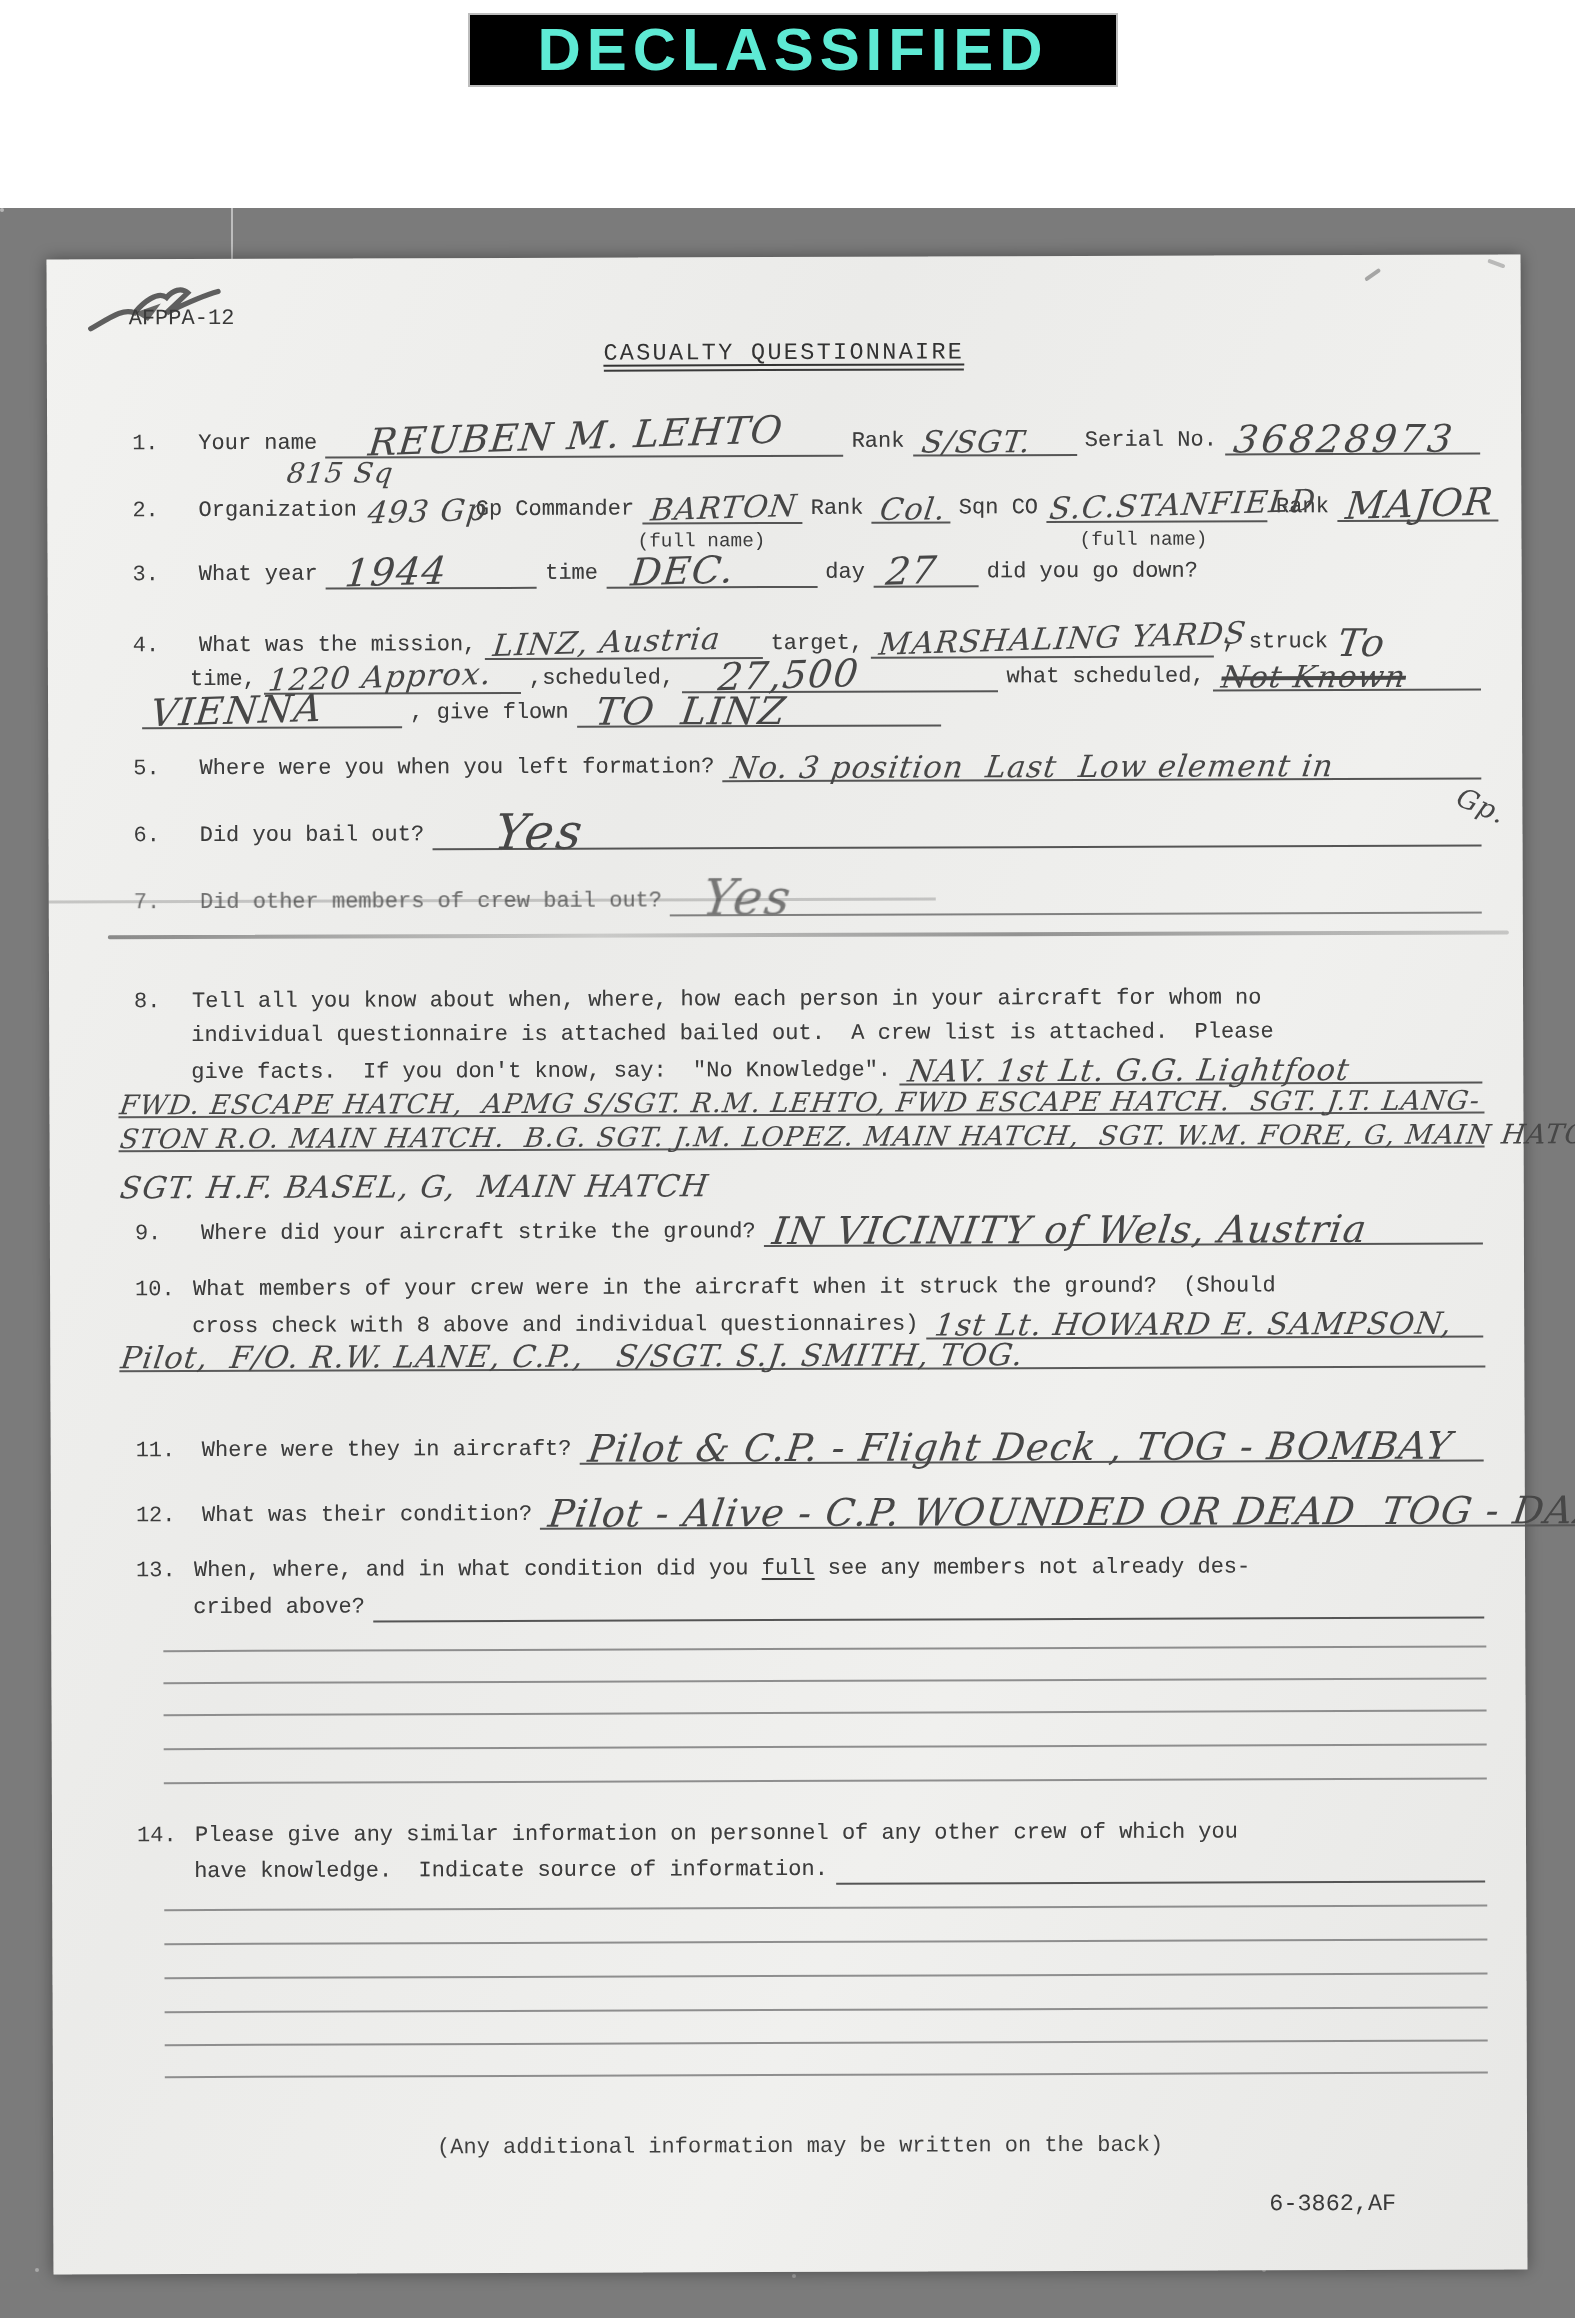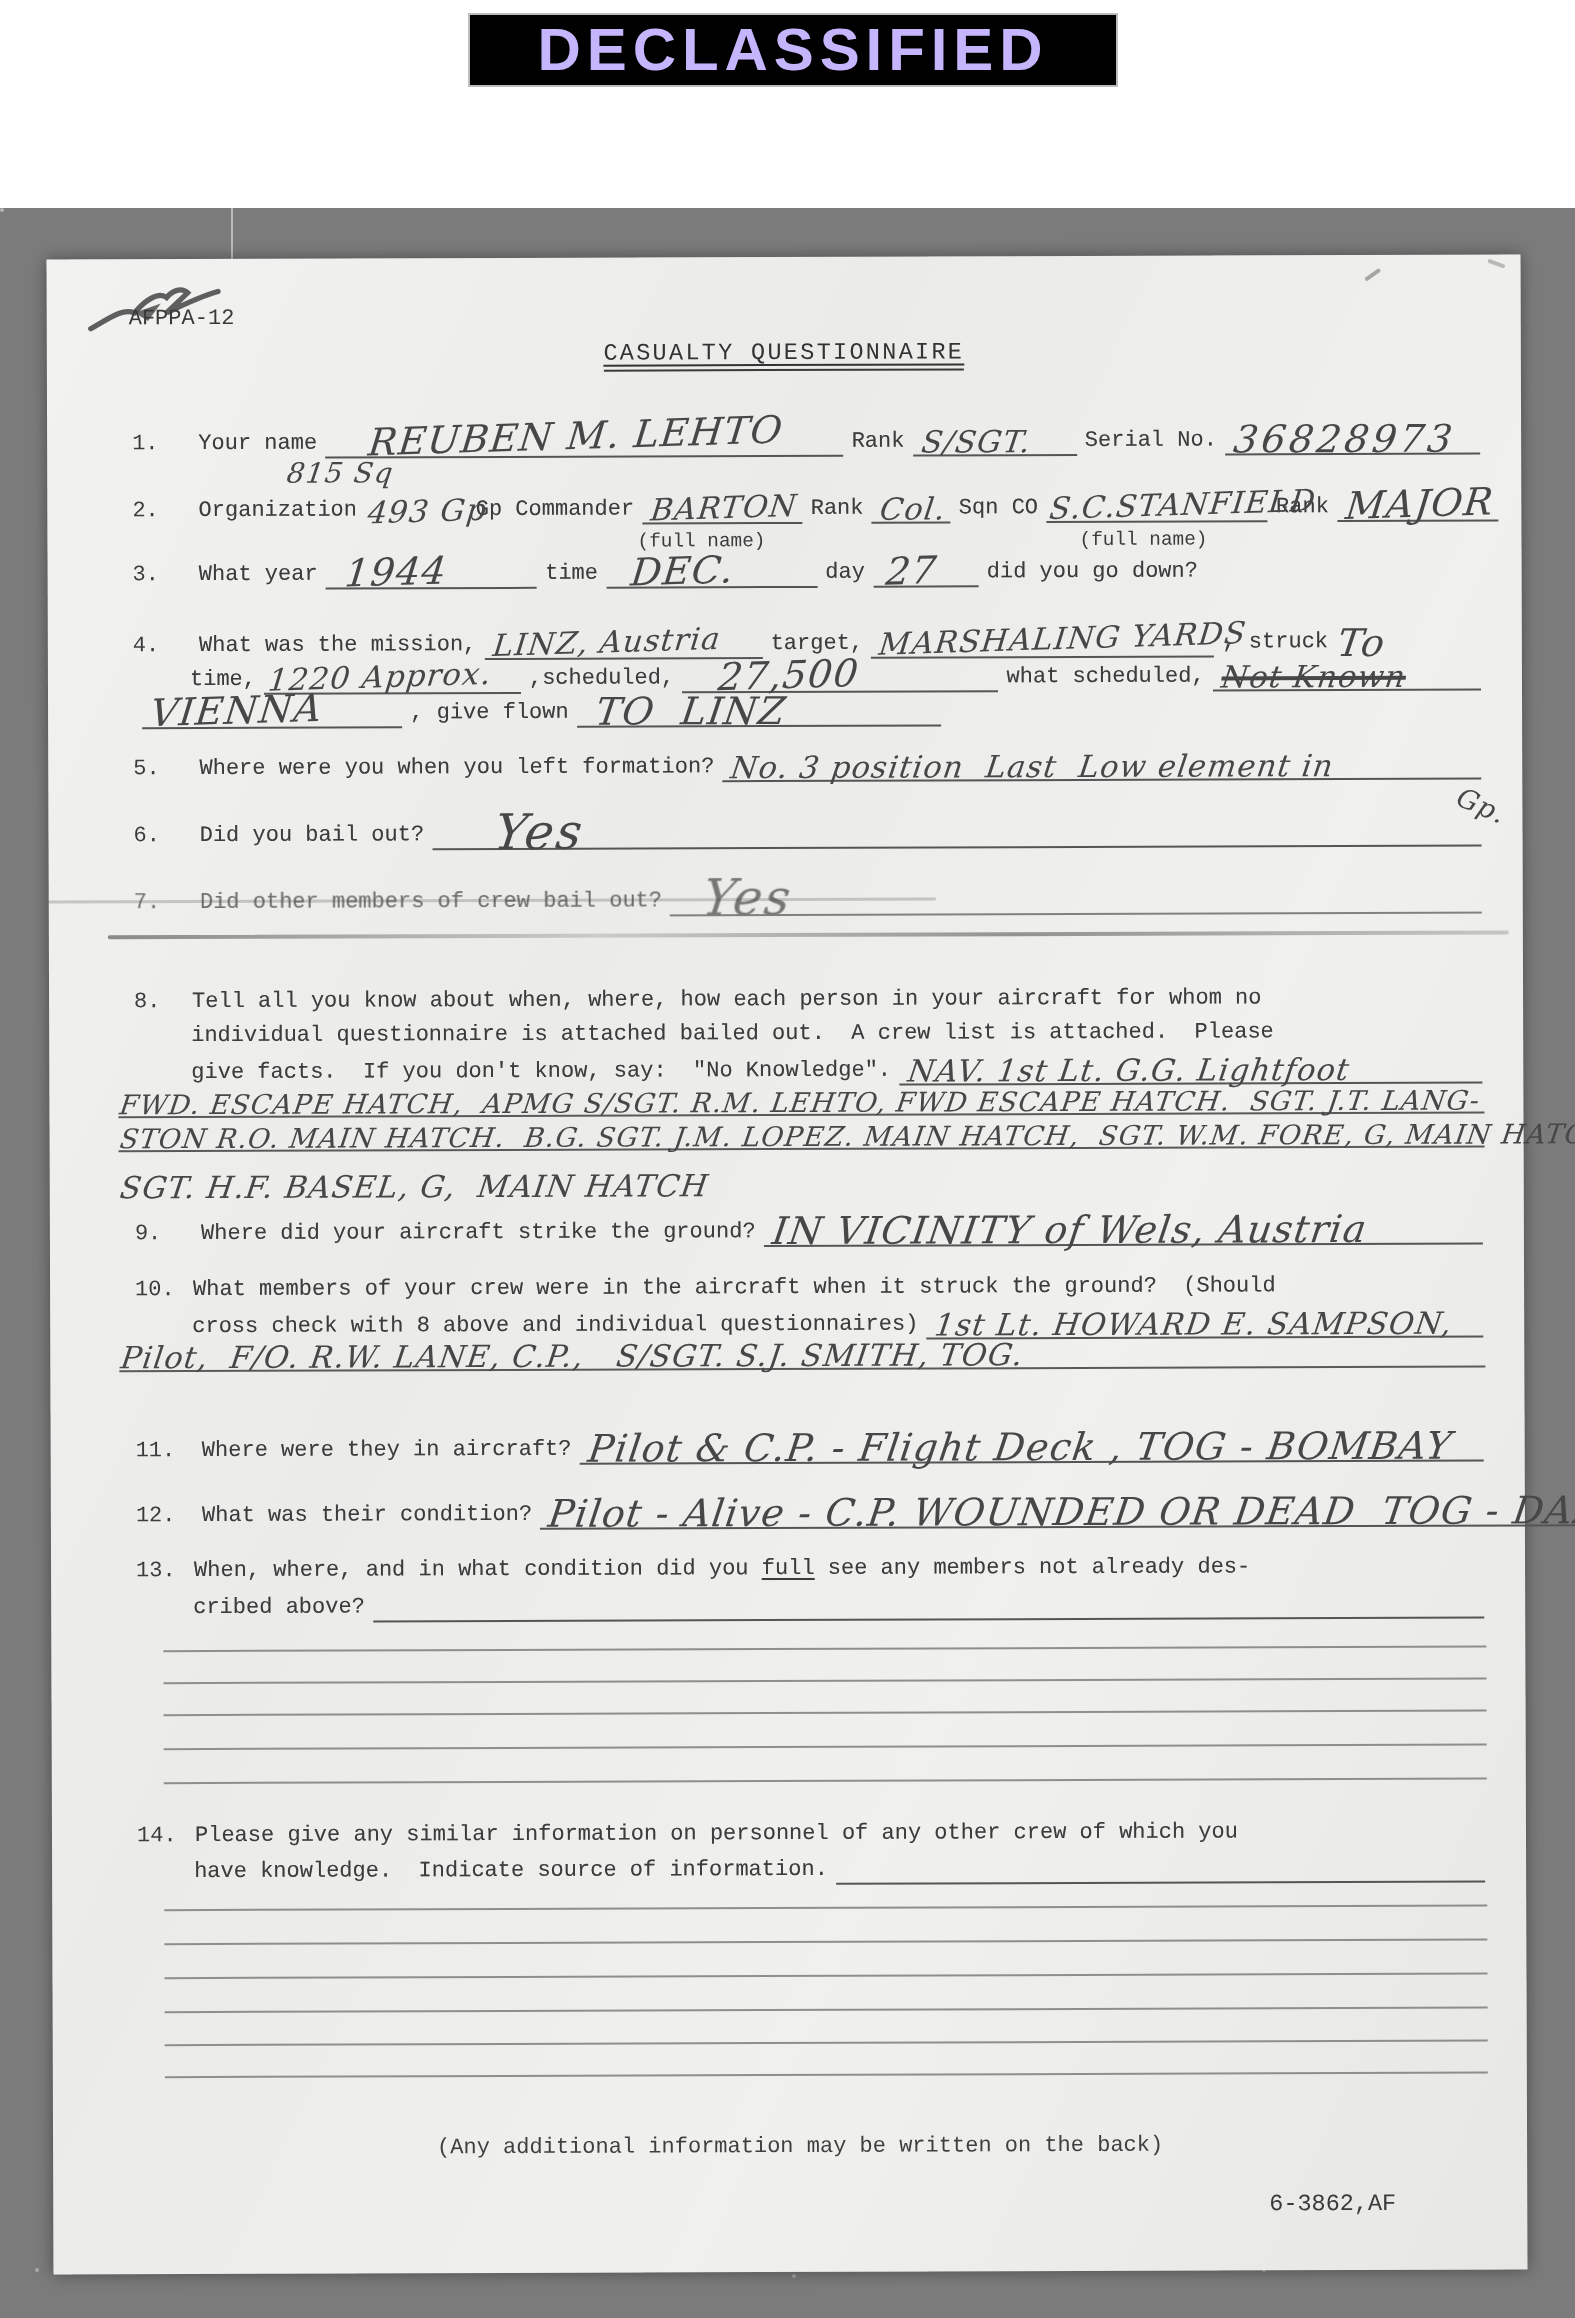--- a/index.html
+++ b/index.html
@@ -7,21 +7,21 @@
     width:1575px;height:2319px;position:relative;background:#ffffff;
     font-family:"Liberation Mono","DejaVu Sans Mono",monospace;overflow:hidden;
   }
   
   .stamp{
     position:absolute;left:468px;top:13px;width:646px;background:#ffffff;
     border:2.9px solid #bdbdbd;z-index:9;text-align:center;
     font-family:"Liberation Sans","DejaVu Sans",sans-serif;
   }
   .stamp-banner{
-    background:#000000;color:#c4b5fd;font-weight:bold;font-size:60px;
+    background:#000000;color:#5eead4;font-weight:bold;font-size:60px;
     line-height:70px;letter-spacing:5.9px;white-space:nowrap;
   }
   .stamp-row{font-size:36px;line-height:49px;color:#000000;white-space:pre;}
   .stamp-row .b{font-weight:bold;}
   
   .scan{position:absolute;left:0;top:208px;width:1575px;height:2110px;background:#7b7b7b;overflow:hidden;}
   .scan-scratch{position:absolute;left:231px;top:0;width:1.8px;height:141px;background:rgba(255,255,255,.5);}
   .speck{position:absolute;width:4.1px;height:4.1px;border-radius:50%;background:rgba(255,255,255,.45);
     box-shadow:123px 2030px 0 rgba(255,255,255,.4),305px 2057px 0 rgba(255,255,255,.35),
     528px 2036px 0 rgba(255,255,255,.4),792px 2066px 0 rgba(255,255,255,.3),

